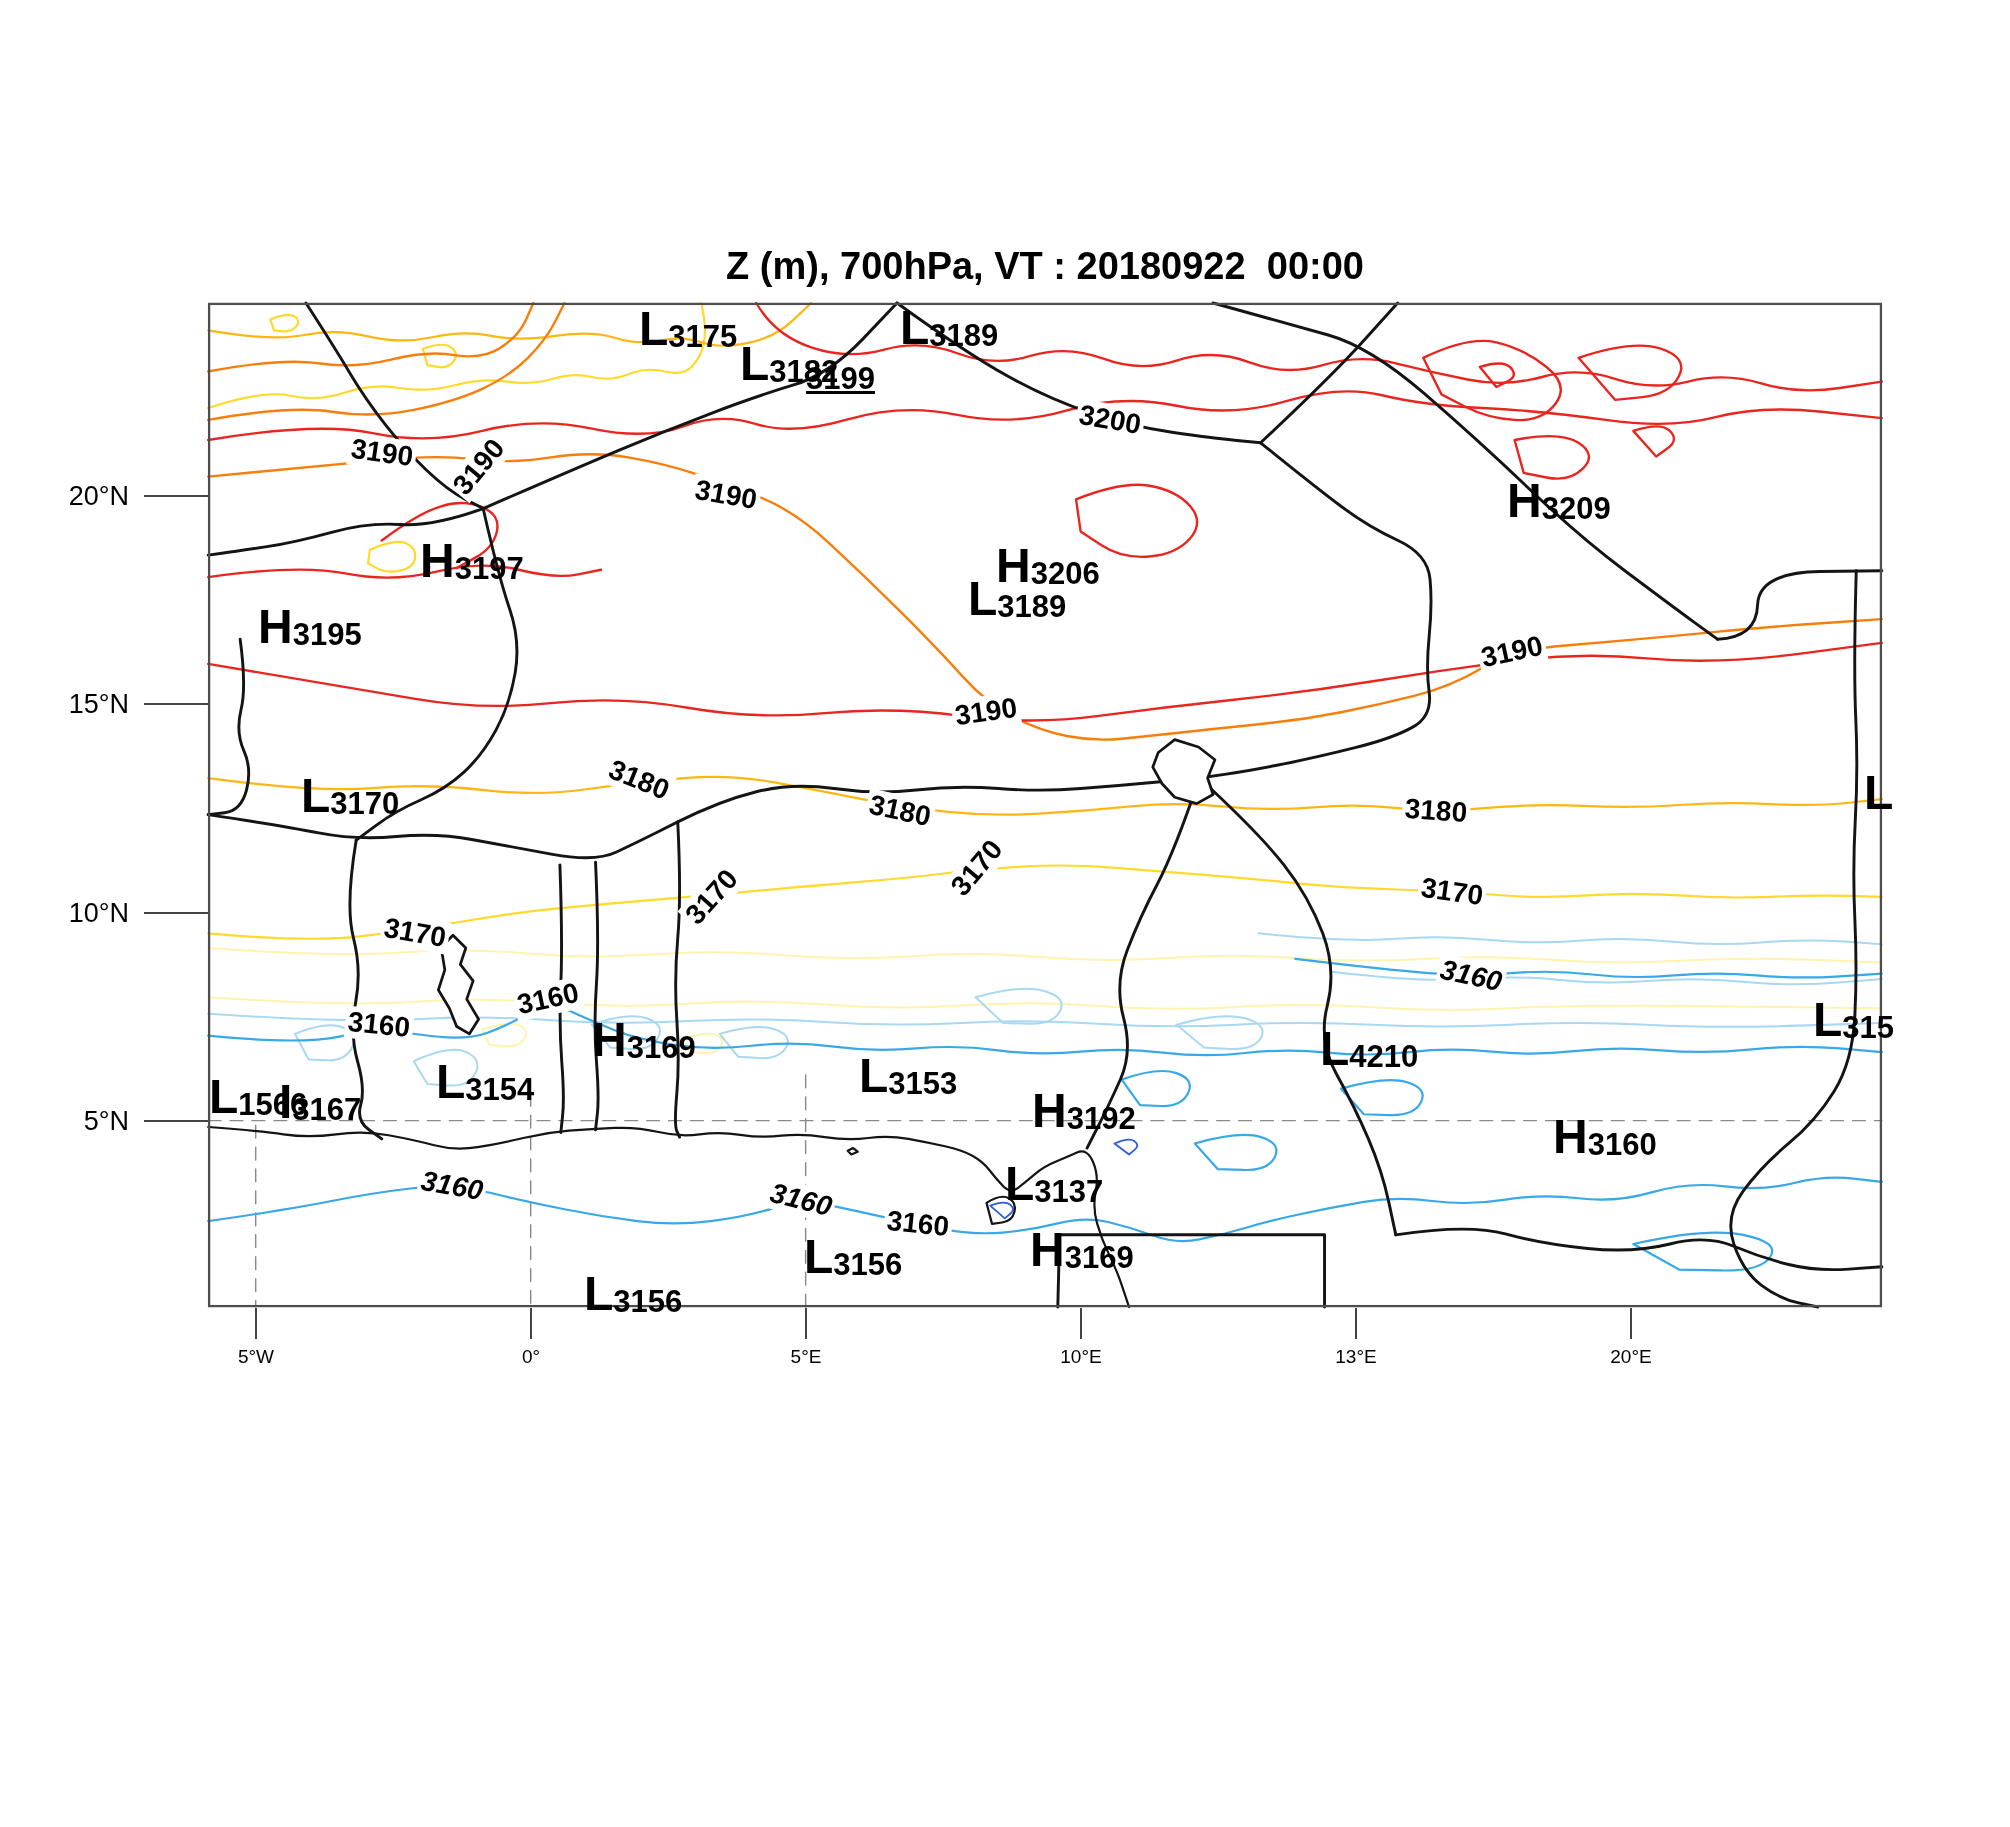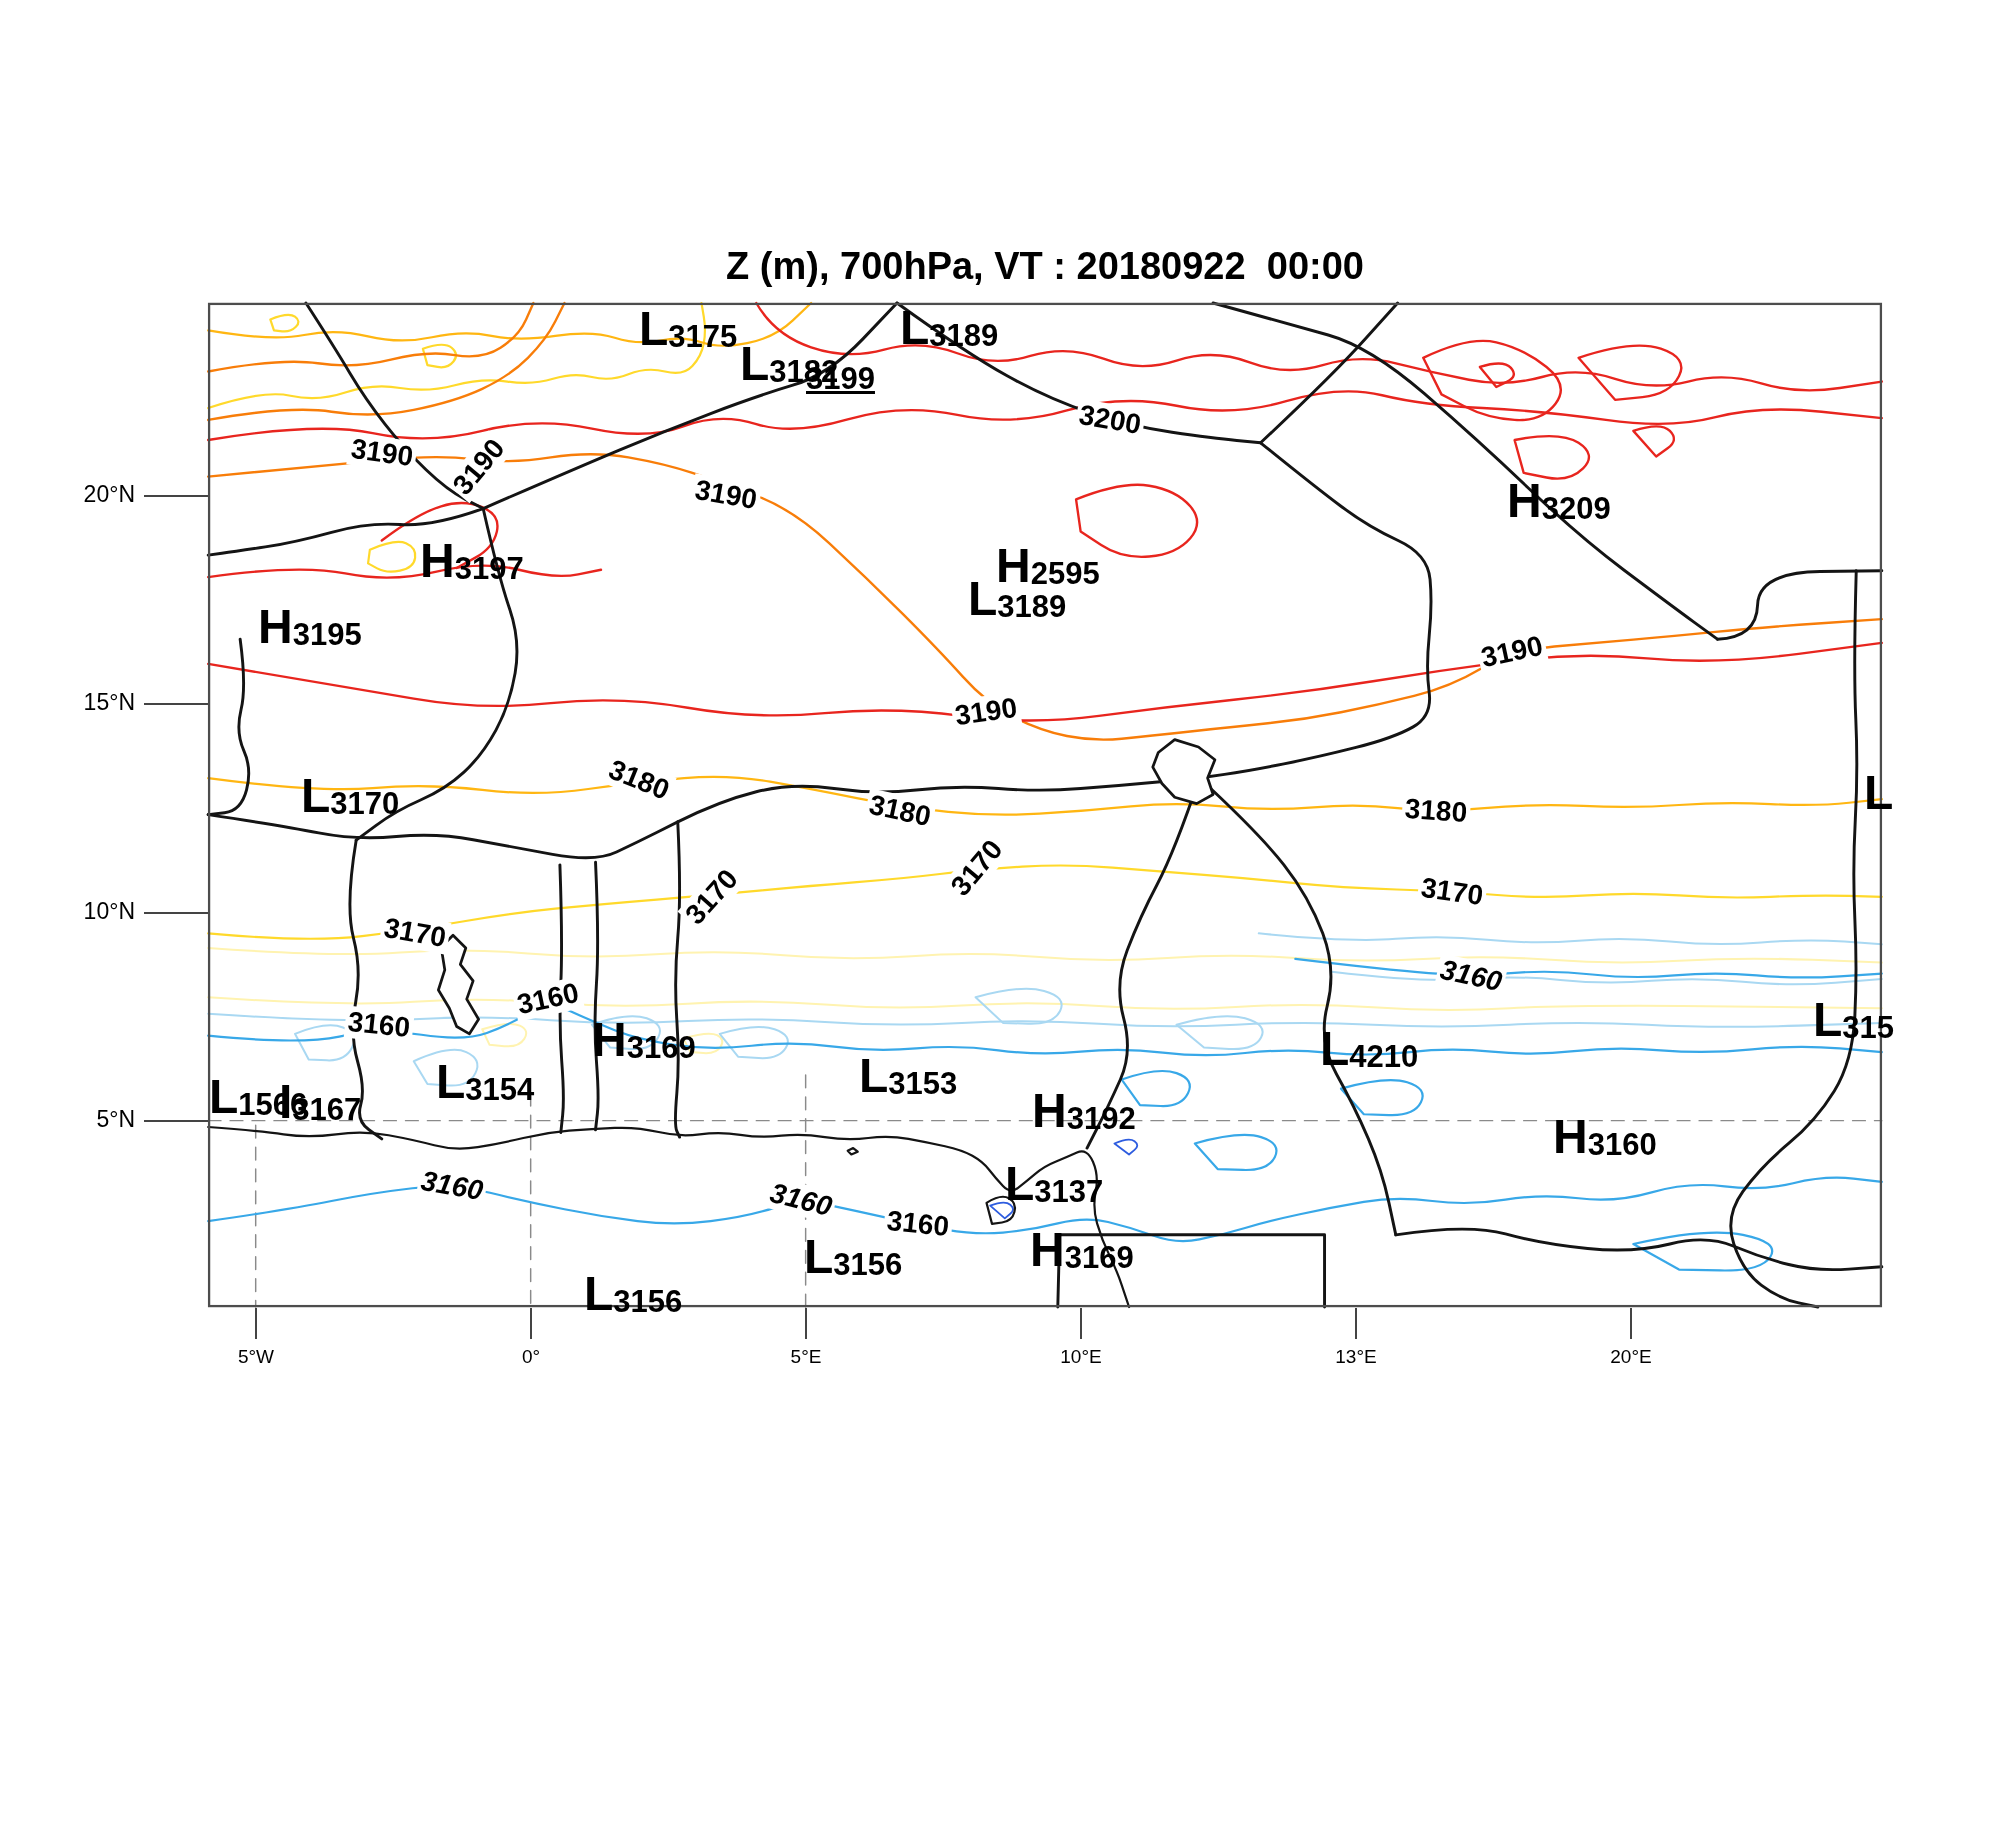--- a/index.html
+++ b/index.html
@@ -12,21 +12,21 @@
   .layer{position:absolute;left:0;top:0;width:100%;height:100%;}
   .marker{position:absolute;display:flex;align-items:flex-start;line-height:1;pointer-events:none;}
   .marker .letter{font-size:48px;font-weight:700;}
   .marker .val{font-size:31px;font-weight:700;transform:translateY(16.4px);}
   .marker.plain .val{transform:none;}
   .clabel{position:absolute;font-size:28px;font-weight:600;background:#fff;padding:0 2.7px;
           transform:translate(-50%,-50%);white-space:nowrap;}
   .clabel.it{font-style:italic;}
   .lat-tick{position:absolute;height:0;}
   .lat-tick .tline{position:absolute;left:144px;top:-0.9px;width:64px;height:1.8px;background:#444;}
-  .lat-tick .tlabel{position:absolute;left:25px;top:-14.6px;width:110px;text-align:right;font-size:23px;}
+  .lat-tick .tlabel{position:absolute;left:19px;top:-14.6px;width:110px;text-align:right;font-size:27px;}
   .lon-tick{position:absolute;width:0;}
   .lon-tick .tline{position:absolute;top:0;left:-0.9px;width:1.8px;height:31px;background:#444;}
   .lon-tick .tlabel{position:absolute;top:38px;left:-55px;width:110px;text-align:center;font-size:19px;}
 </style>
 </head>
 <body>
 
 <div class="page">
   <div class="plot-title">Z (m), 700hPa, VT : 20180922  00:00</div>
 
@@ -172,21 +172,21 @@
         <div class="marker" style="left: 212px; top: 234px;">
           <span class="letter">H</span>
           <span class="val">3197</span>
         </div>
         <div class="marker" style="left: 50px; top: 300px;">
           <span class="letter">H</span>
           <span class="val">3195</span>
         </div>
         <div class="marker" style="left: 788px; top: 239px;">
           <span class="letter">H</span>
-          <span class="val">2595</span>
+          <span class="val">3206</span>
         </div>
         <div class="marker" style="left: 760px; top: 272px;">
           <span class="letter">L</span>
           <span class="val">3189</span>
         </div>
         <div class="marker" style="left: 1299px; top: 174px;">
           <span class="letter">H</span>
           <span class="val">3209</span>
         </div>
         <div class="marker" style="left: 93px; top: 469px;">

